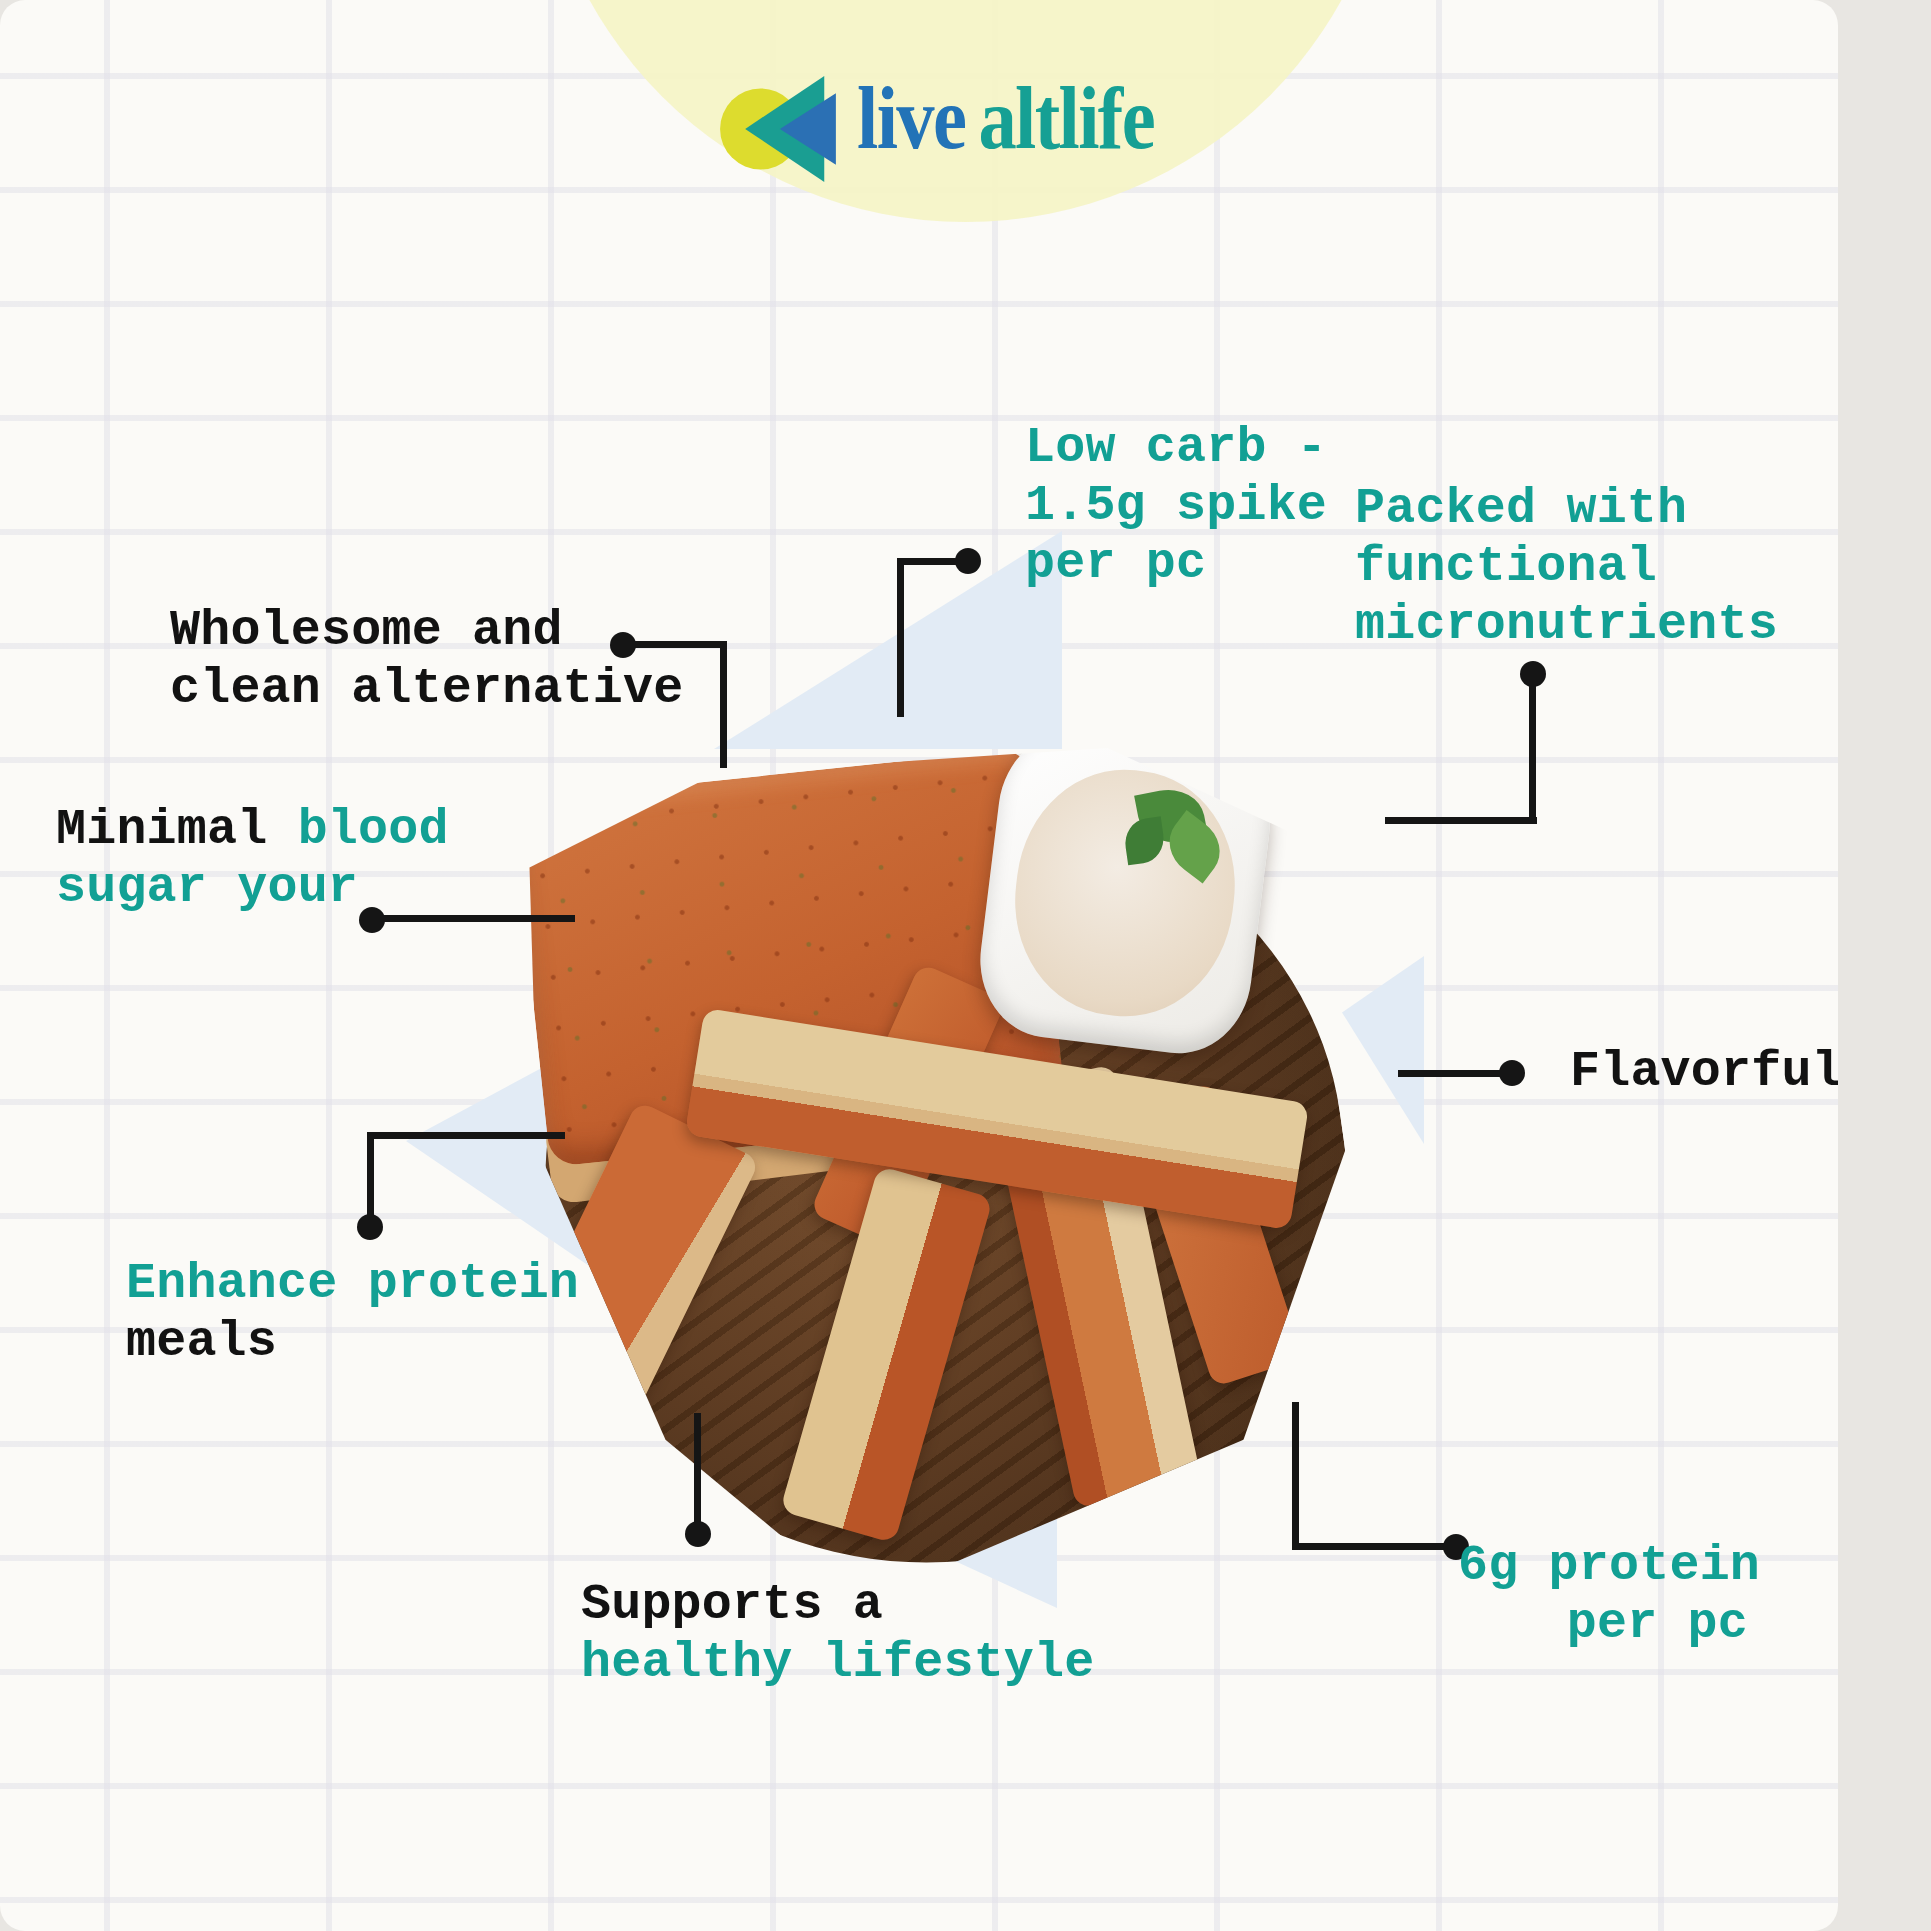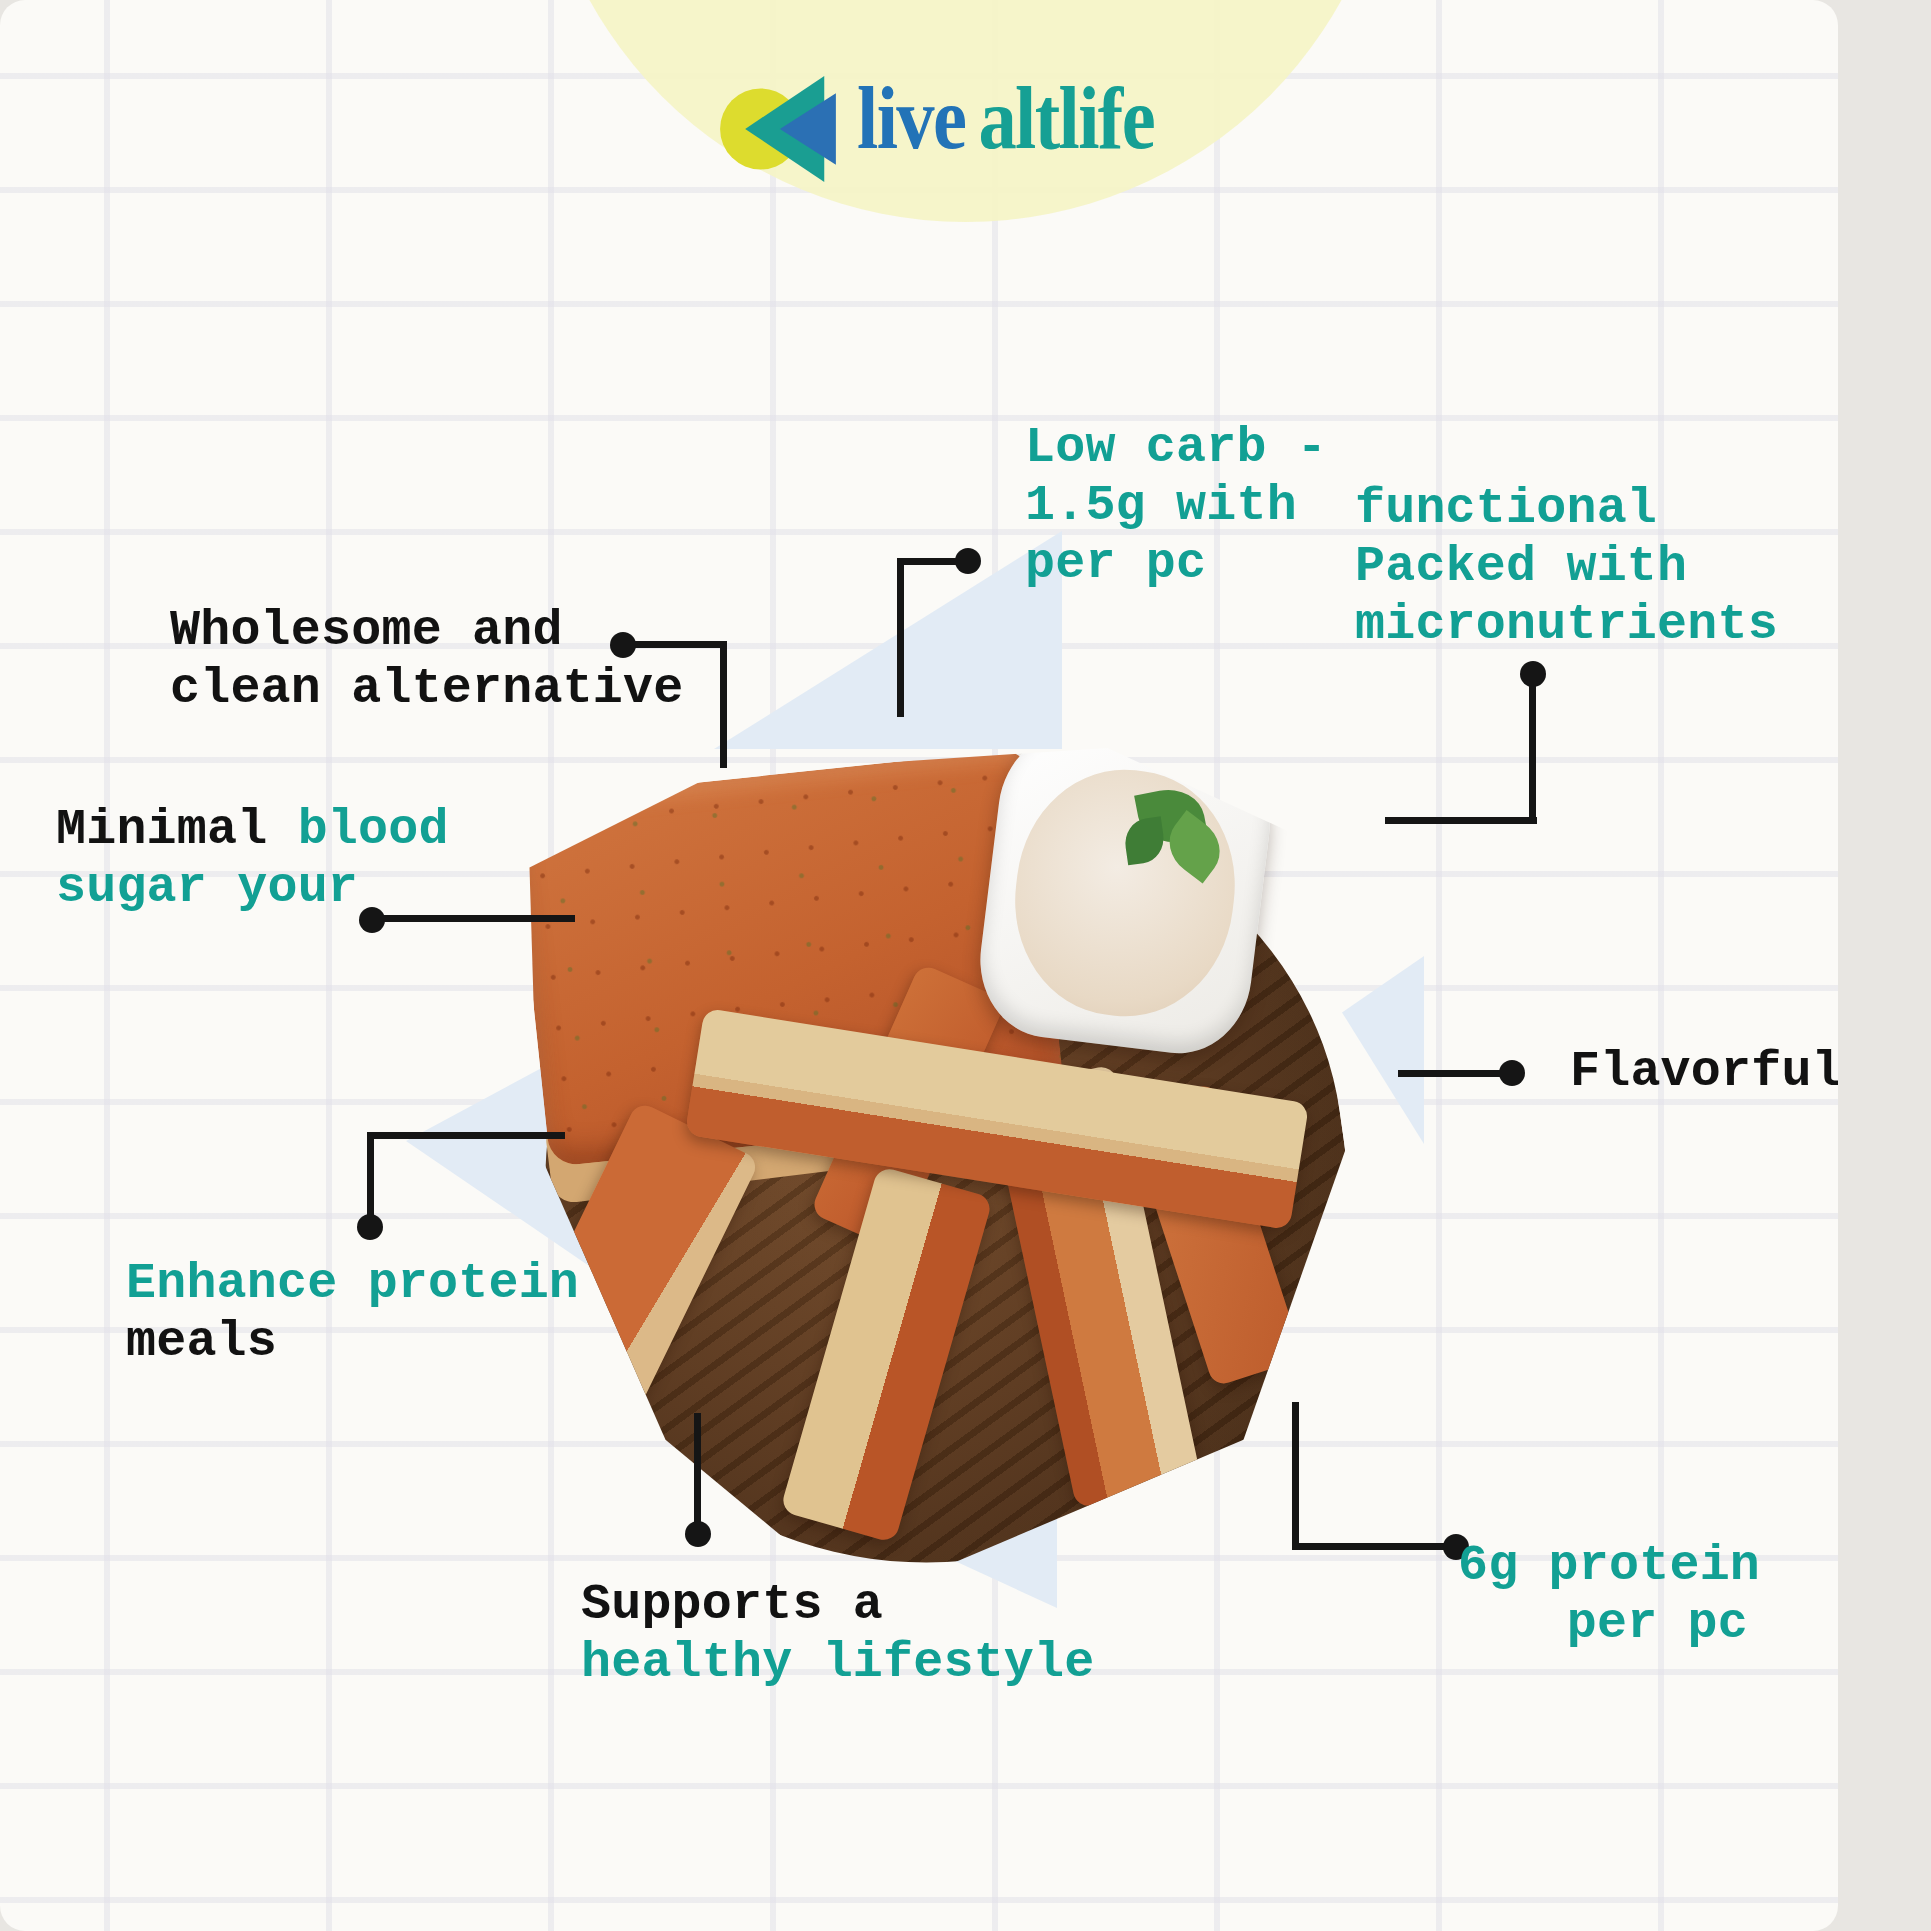--- a/index.html
+++ b/index.html
@@ -166,27 +166,27 @@
 
   <div class="vline" style="left:694px;top:1413px;height:124px"></div>
   <div class="dot" style="left:685px;top:1521px"></div>
 
   <div class="vline" style="left:1292px;top:1402px;height:148px"></div>
   <div class="hline" style="left:1292px;top:1543px;width:154px"></div>
   <div class="dot" style="left:1443px;top:1534px"></div>
 
   <div class="callout t-teal" style="left:1025px;top:419px">
     <div>Low carb -</div>
-    <div>1.5g with</div>
+    <div>1.5g spike</div>
     <div>per pc</div>
   </div>
 
   <div class="callout t-teal" style="left:1355px;top:480px">
+    <div>Packed with</div>
     <div>functional</div>
-    <div>Packed with</div>
     <div>micronutrients</div>
   </div>
 
   <div class="callout t-black" style="left:170px;top:602px">
     <div>Wholesome and</div>
     <div>clean alternative</div>
   </div>
 
   <div class="callout" style="left:56px;top:801px">
     <div><span class="t-black">Minimal</span><span class="t-teal"> blood</span></div>

